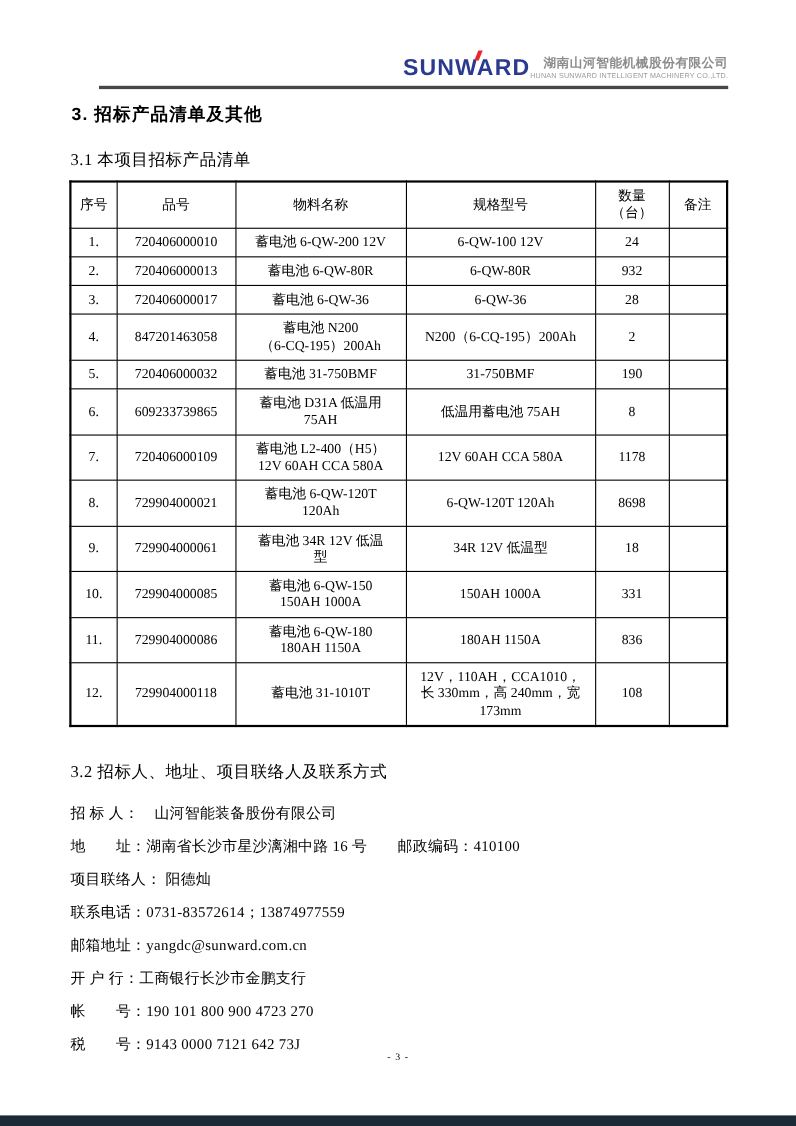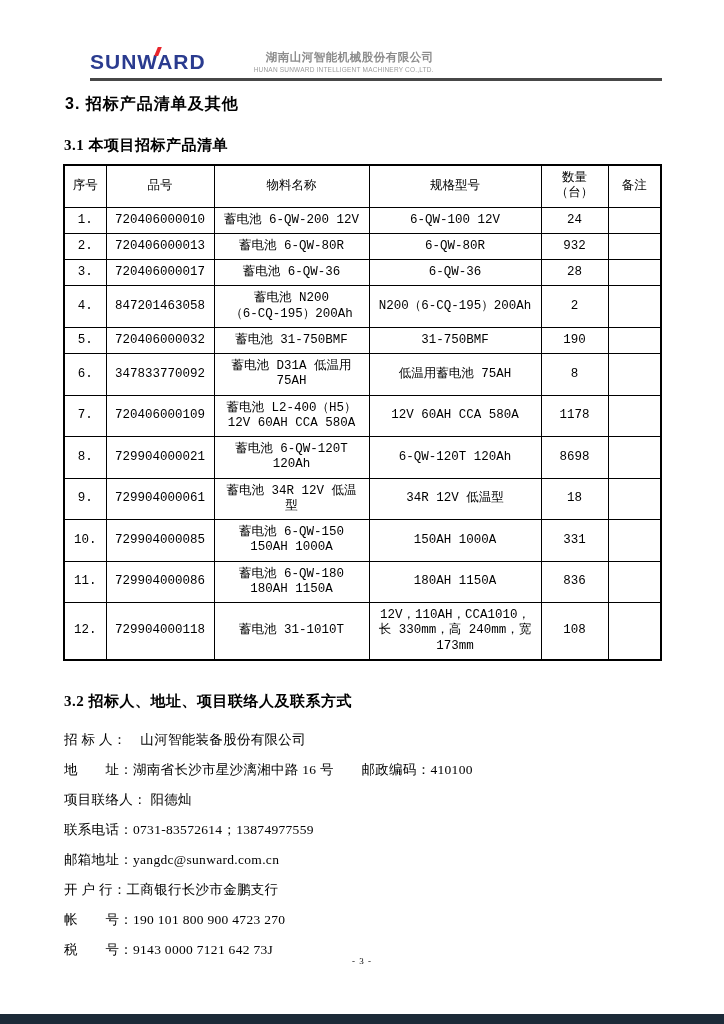--- a/index.html
+++ b/index.html
@@ -4,23 +4,22 @@
 <style>
   * { margin:0; padding:0; box-sizing:border-box; }
   html,body { background:#ffffff; }
   body { font-family:"Liberation Serif","DejaVu Serif",serif; color:#000; }
   .page {
     position:relative; width:724px; height:1024px; margin:0 auto;
     background:#fff; overflow:hidden;
   }
   
   .header {
-    display:flex; justify-content:flex-start; align-items:flex-end;
+    display:flex; justify-content:flex-end; align-items:flex-end;
     margin:50px 62px 0 90px;
-    gap:48px;
   }
   .logo-text {
     font-family:"Liberation Sans","DejaVu Sans",sans-serif;
     font-weight:800; font-size:21px; letter-spacing:1px;
     color:#2a3b8f; position:relative; line-height:1;
   }
   .logo-accent {
     display:inline-block; width:4px; height:9px; background:#e8262d;
     transform:skewX(-22deg); position:relative; top:-13px; margin:0 -3px 0 -2px;
   }
@@ -33,27 +32,27 @@
     font-family:"Liberation Sans","DejaVu Sans",sans-serif;
     font-size:6.5px; color:#9b9b9b; letter-spacing:0.2px; margin-top:1px;
   }
   .header-rule { height:3px; background:#474747; margin:5px 62px 0 90px; }
 
   
   .s3-title {
     font-family:"Liberation Sans","DejaVu Sans",sans-serif;
     font-weight:bold; font-size:16px; margin:13px 12px 0 65px; letter-spacing:1px;
   }
-  .sub-title { font-size:15px; font-weight:bold; margin:21px 0 0 64px; letter-spacing:0.5px; }
+  .sub-title { font-size:15px; font-weight:normal; margin:21px 0 0 64px; letter-spacing:0.5px; }
   .sub-title.s32 { margin-top:31px; }
 
   
   table.products {
     border-collapse:collapse; margin:9px 0 15px 63px; width:597px;
-    table-layout:fixed; font-size:12.5px;font-family:Liberation Mono, monospace;
+    table-layout:fixed; font-size:12.5px;
   }
   table.products th, table.products td {
     border:1px solid #000; text-align:center; vertical-align:middle;
     padding:5px 2px; line-height:1.22; white-space:pre-line;
     overflow:hidden;
   }
   table.products { border:2px solid #000; }
   table.products th { font-weight:normal; height:34px; }
   td.c-no { text-align:left; padding-left:9px; }
 
@@ -145,21 +144,21 @@
         <tr>
           <td class="c-no">5.</td>
           <td class="c-item">720406000032</td>
           <td class="c-name">蓄电池 31-750BMF</td>
           <td class="c-spec">31-750BMF</td>
           <td class="c-qty">190</td>
           <td class="c-remark"></td>
         </tr>
         <tr>
           <td class="c-no">6.</td>
-          <td class="c-item">347833770092</td>
+          <td class="c-item">609233739865</td>
           <td class="c-name">蓄电池 D31A 低温用
 75AH</td>
           <td class="c-spec">低温用蓄电池 75AH</td>
           <td class="c-qty">8</td>
           <td class="c-remark"></td>
         </tr>
         <tr>
           <td class="c-no">7.</td>
           <td class="c-item">720406000109</td>
           <td class="c-name">蓄电池 L2-400（H5）

